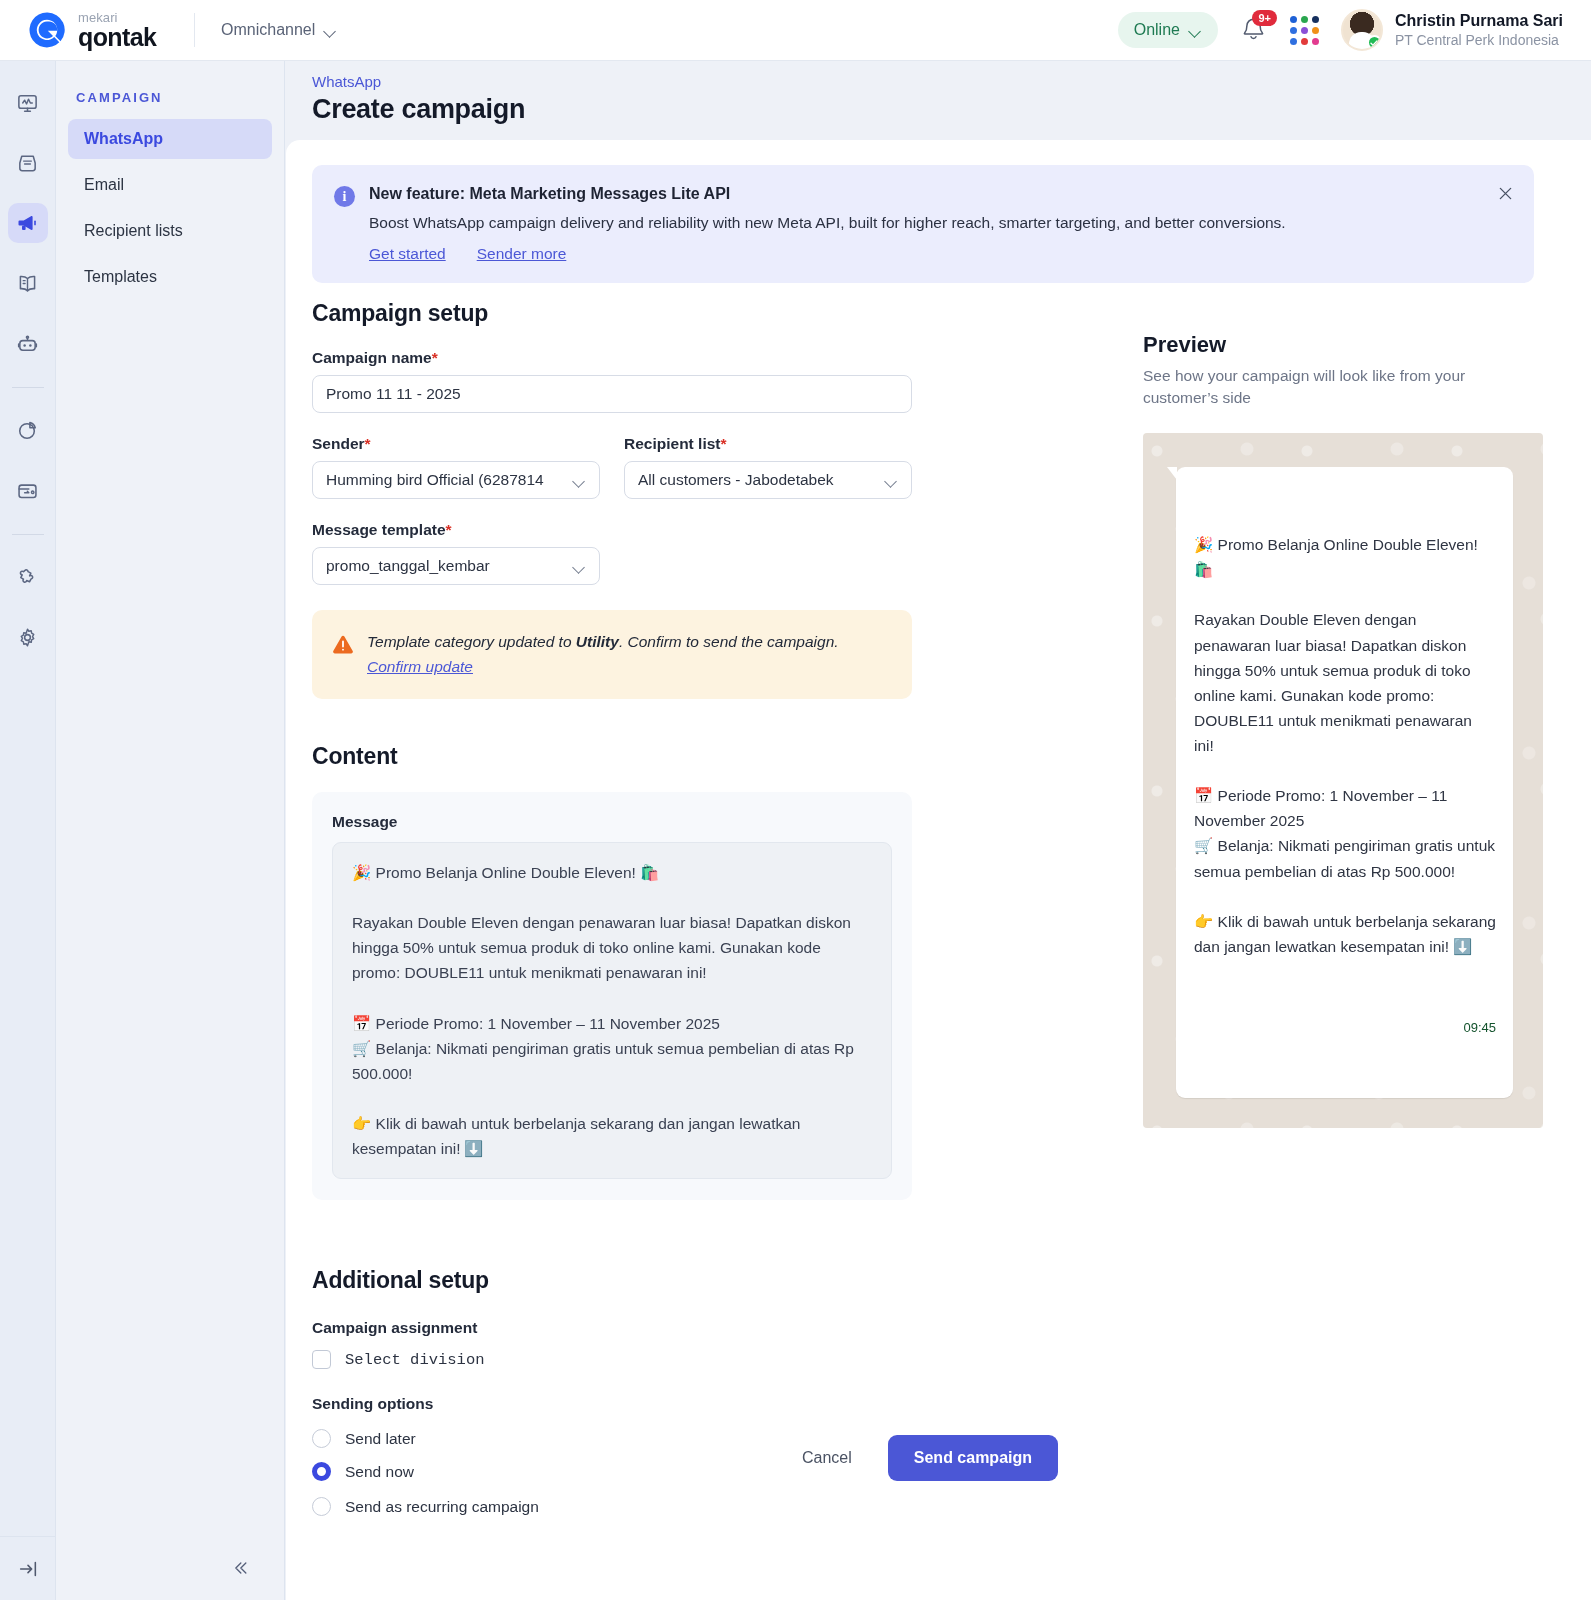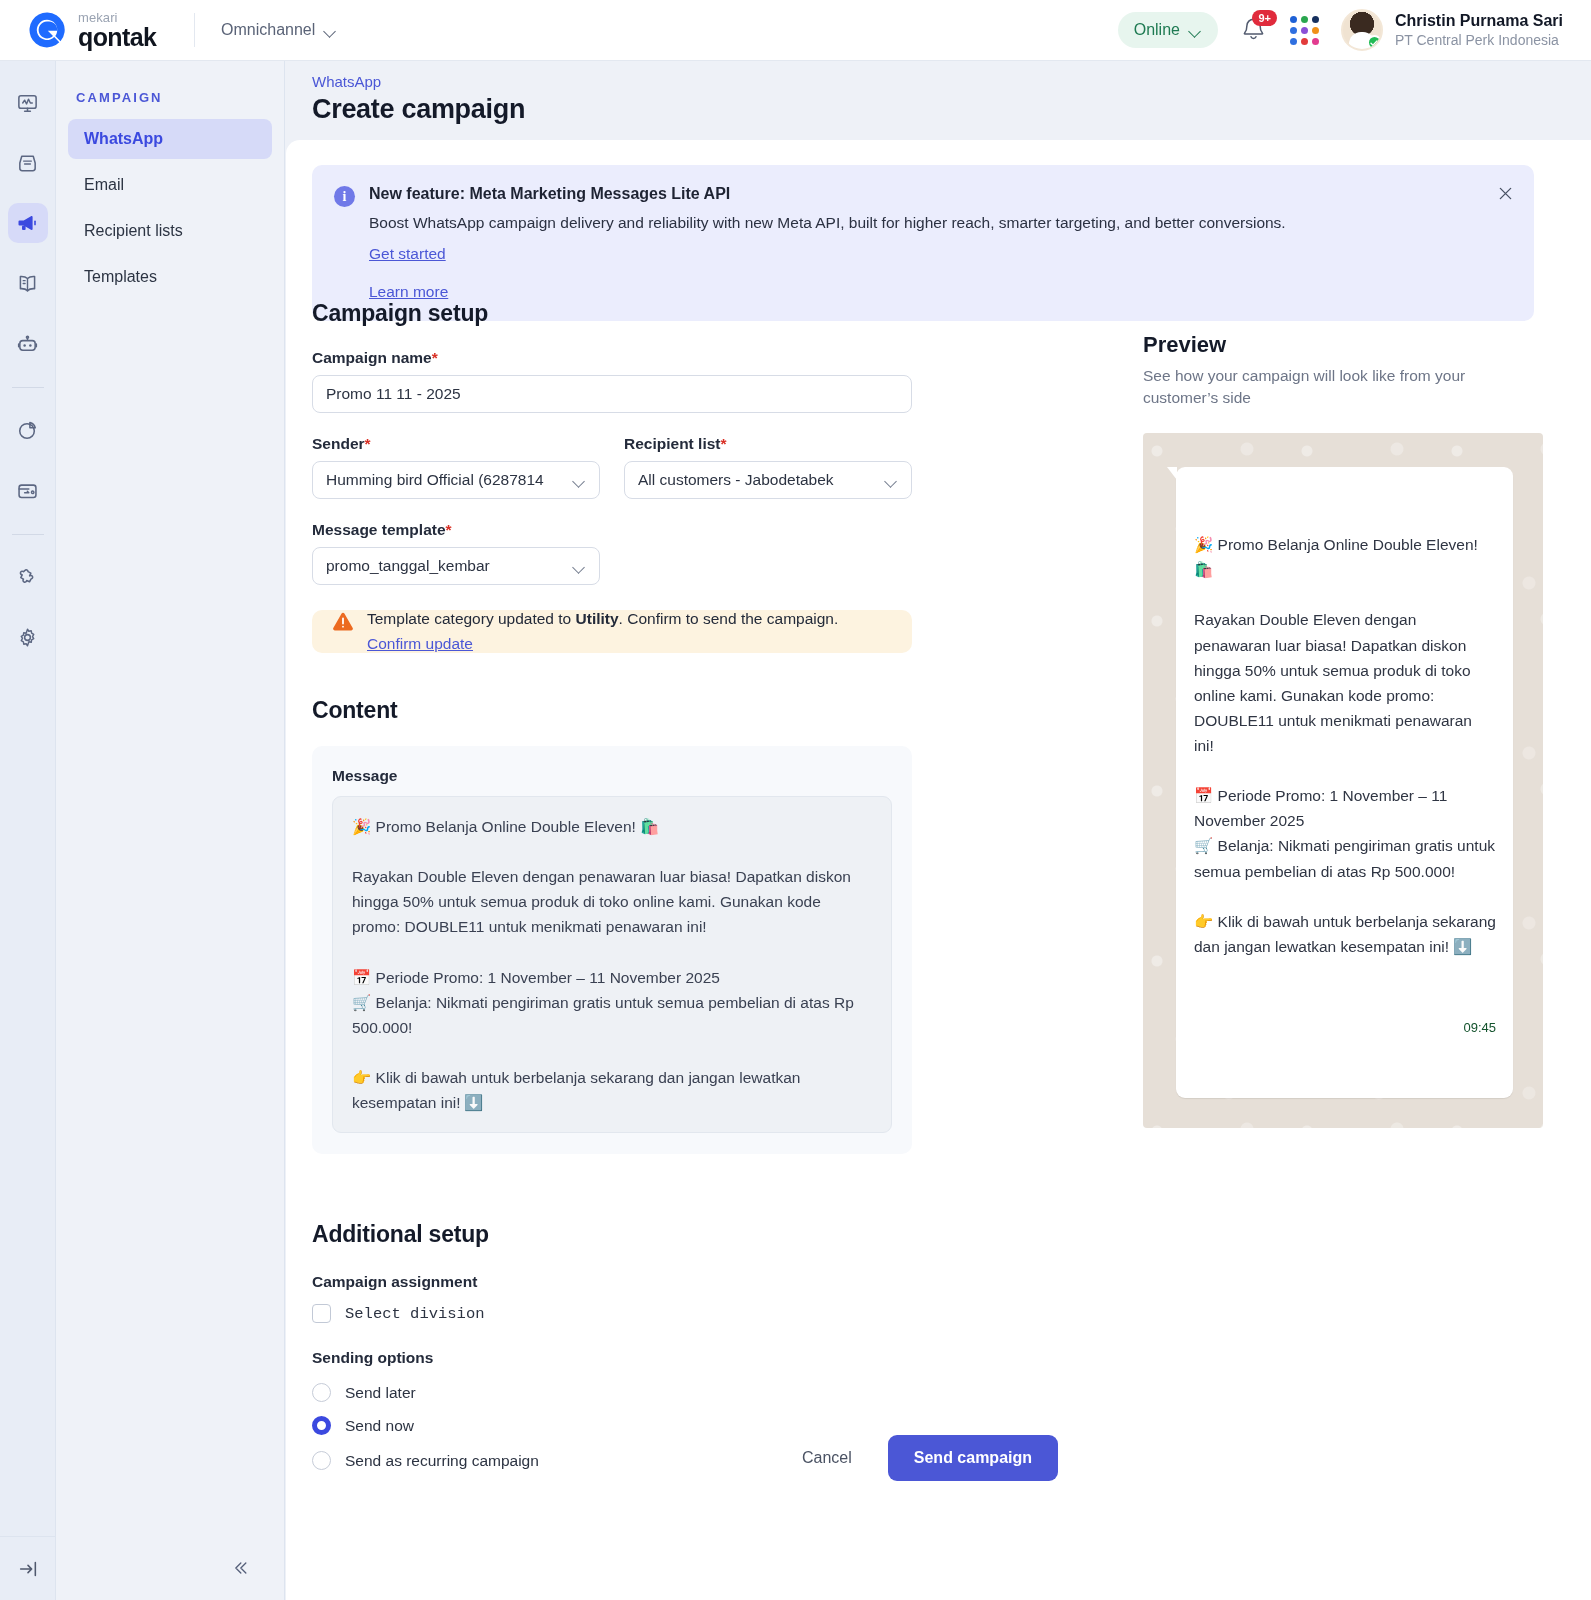--- a/index.html
+++ b/index.html
@@ -128,42 +128,42 @@
     background: #ebedfd; border-radius: 10px; padding: 20px 22px 20px 22px;
     display: flex; gap: 14px;
   }
   .icon-info {
     flex: 0 0 auto; width: 21px; height: 21px; border-radius: 50%; background: #7079e8;
     color: #fff; font-size: 14px; font-weight: 700; display: flex; align-items: center;
     justify-content: center; font-family: "Liberation Serif", serif; margin-top: 1px;
   }
   .banner-title { font-size: 16px; font-weight: 700; color: #1e2333; }
   .banner-body { font-size: 15.5px; color: #2b3142; margin-top: 9px; line-height: 1.45; }
-  .banner-links { margin-top: 11px; display: flex; gap: 20px; flex-direction: column; }
+  .banner-links { margin-top: 11px; display: flex; gap: 31px; }
   .lnk { font-size: 15.5px; color: #4b57d6; text-decoration: underline; cursor: pointer; }
   .banner-close {
     position: absolute; right: 18px; top: 17px; width: 22px; height: 22px;
     color: #4a5366; cursor: pointer; display: flex; align-items: center; justify-content: center;
   }
 
   
   .col-form { position: absolute; left: 26px; top: 160px; width: 880px; }
   .sec-title { font-size: 23px; font-weight: 700; color:#141a29; letter-spacing: -.2px; }
   .fld-label { font-size: 15.5px; font-weight: 700; color:#242b3b; margin-bottom: 8px; }
   .req { color: #d93025; }
   .inp {
     height: 38px; border: 1px solid #d7dce6; border-radius: 8px; background: #fff;
     display: flex; align-items: center; padding: 0 13px; font-size: 15.5px; color:#2c3342;
   }
   .sel { justify-content: space-between; cursor: pointer; }
   .sel .cv { color:#737c8e; }
   .ellip { overflow: hidden; white-space: nowrap; }
 
   .banner-warn {
-    background: #fdf3e0; border-radius: 10px; padding: 0 20px; display: flex; gap: 13px;
+    background: #fdf3e0; border-radius: 10px; padding: 23px 20px; display: flex; gap: 13px; font-style: italic;
   }
   .icon-warn { flex: 0 0 auto; width: 22px; height: 20px; margin-top: 2px; }
   .warn-text { font-size: 15.5px; color: #232a39; }
   .warn-link { display:block; font-size: 15.5px; color:#4b57d6; text-decoration: underline; margin-top: 7px; cursor:pointer; }
 
   .msg-card { background: #f7f9fc; border-radius: 10px; padding: 21px 20px; }
   .msg-label { font-size: 15.5px; font-weight: 700; color: #242b3b; margin-bottom: 11px; }
   .msg-box {
     background: #eef1f5; border: 1px solid #e2e7ee; border-radius: 9px;
     padding: 17px 19px; font-size: 15.5px; color:#3a4152; line-height: 1.62;
@@ -384,21 +384,21 @@
 <div class="card">
  <div class="card-scroll">
 
   <div class="banner-info">
     <div class="icon-info">i</div>
     <div>
       <div class="banner-title">New feature: Meta Marketing Messages Lite API</div>
       <div class="banner-body">Boost WhatsApp campaign delivery and reliability with new Meta API, built for higher reach, smarter targeting, and better conversions.</div>
       <div class="banner-links">
         <span class="lnk">Get started</span>
-        <span class="lnk">Learn more</span>
+        <span class="lnk">Sender more</span>
       </div>
     </div>
     <div class="banner-close">
       <svg width="19" height="19" viewBox="0 0 24 24" fill="none">
             <path d="M5.5 5.5l13 13m0-13l-13 13" stroke="currentColor" stroke-width="1.7" stroke-linecap="round"></path>
           </svg>
     </div>
   </div>
 
   <div class="col-form">

